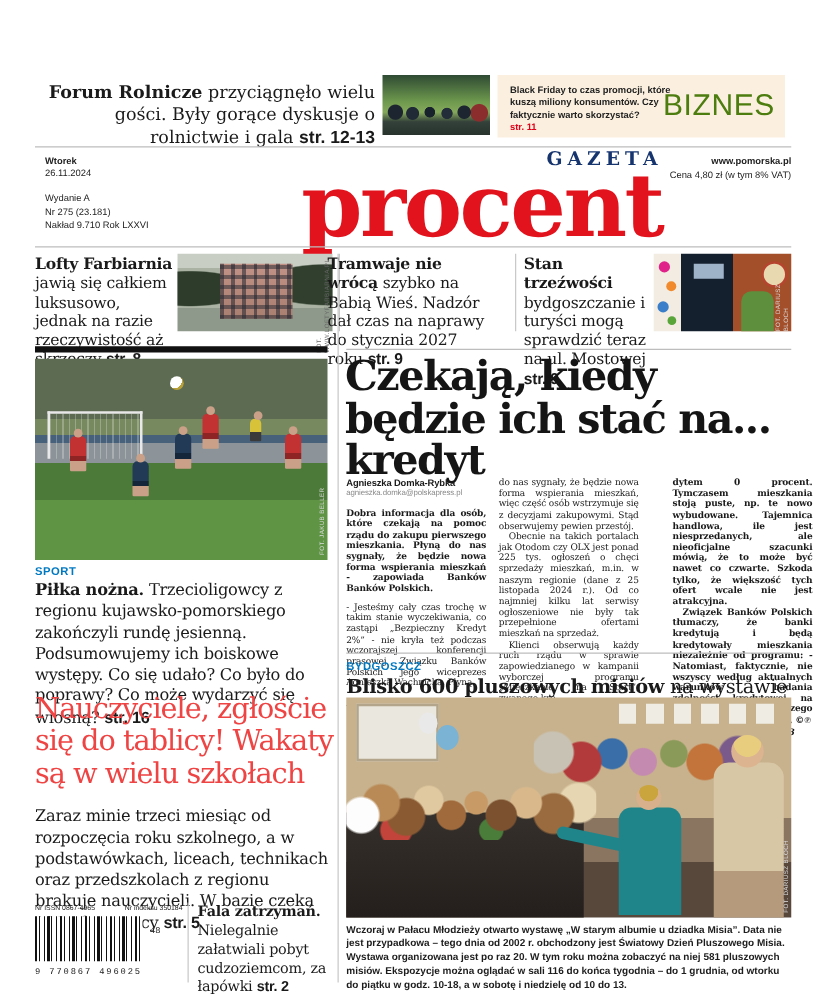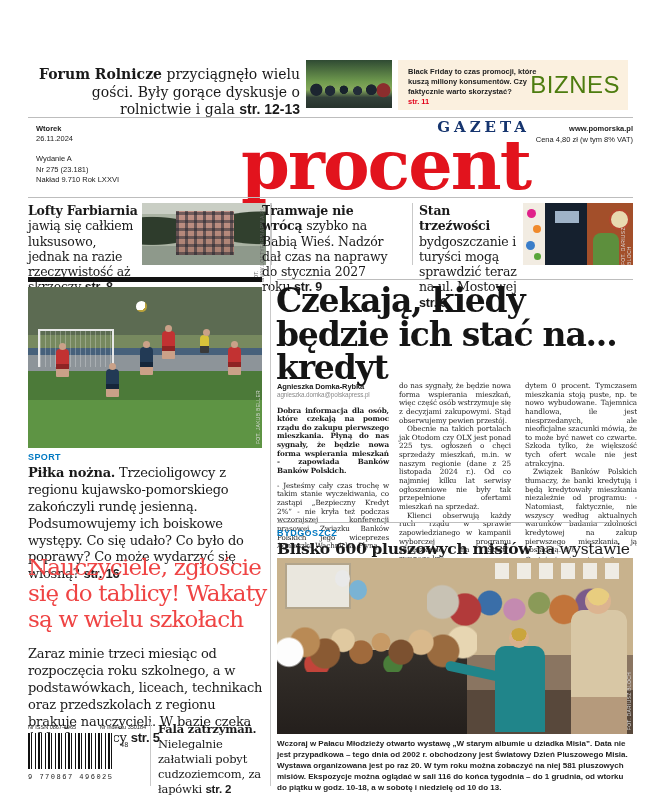--- a/index.html
+++ b/index.html
@@ -74,21 +74,21 @@
   #barcode-digits{font-size:7px;letter-spacing:1.5px;font-family:"Liberation Mono",monospace;}
   #barcode-addon{display:inline-block;vertical-align:top;margin-left:6px;text-align:right;}
   #barcode-addon .bars{width:18px;height:26px;background:repeating-linear-gradient(90deg,#111 0 2px,#fff 2px 4px);}
   #barcode-addon .num{font-size:7px;font-family:"Liberation Mono",monospace;text-align:right;}
   #fala-div{left:150px;top:722px;height:64px;}
   #fala-text{left:158px;top:722px;width:106px;font-size:11.5px;line-height:1.3;letter-spacing:-.2px;}
 
   
   #main-headline{left:276px;top:284px;width:360px;font-size:33px;font-weight:bold;line-height:1.02;letter-spacing:-1.2px;color:#151515;}
   .artcol{position:absolute;top:382px;width:112px;font-size:7.2px;line-height:1.2;text-align:justify;letter-spacing:-.1px;}
-  #col1{left:277px;} #col2{left:399px;} #col3{left:525px;}
+  #col1{left:277px;} #col2{left:399px;} #col3{left:538px;font-weight:bold;}
   #author{font-weight:bold;font-size:7.5px;font-family:"Liberation Sans",sans-serif;}
   #email{font-size:6.3px;color:#8a8a8a;font-family:"Liberation Sans",sans-serif;margin-bottom:8px;}
   .lead{font-weight:bold;margin-bottom:6px;}
   .ind{text-indent:8px;}
   #more-link{font-style:italic;font-size:7px;margin-top:1px;}
   #mid-divider{left:277px;top:522px;width:356px;}
   #byd-label{left:277px;top:528px;}
   #byd-headline{left:277px;top:539px;width:356px;font-size:15.5px;letter-spacing:-.3px;}
   #teddy-photo{left:277px;top:558px;width:356px;height:176px;background:
     linear-gradient(180deg,#c8b28d 0 55%,#8a7561 55% 75%,#58483b 75% 100%);}

